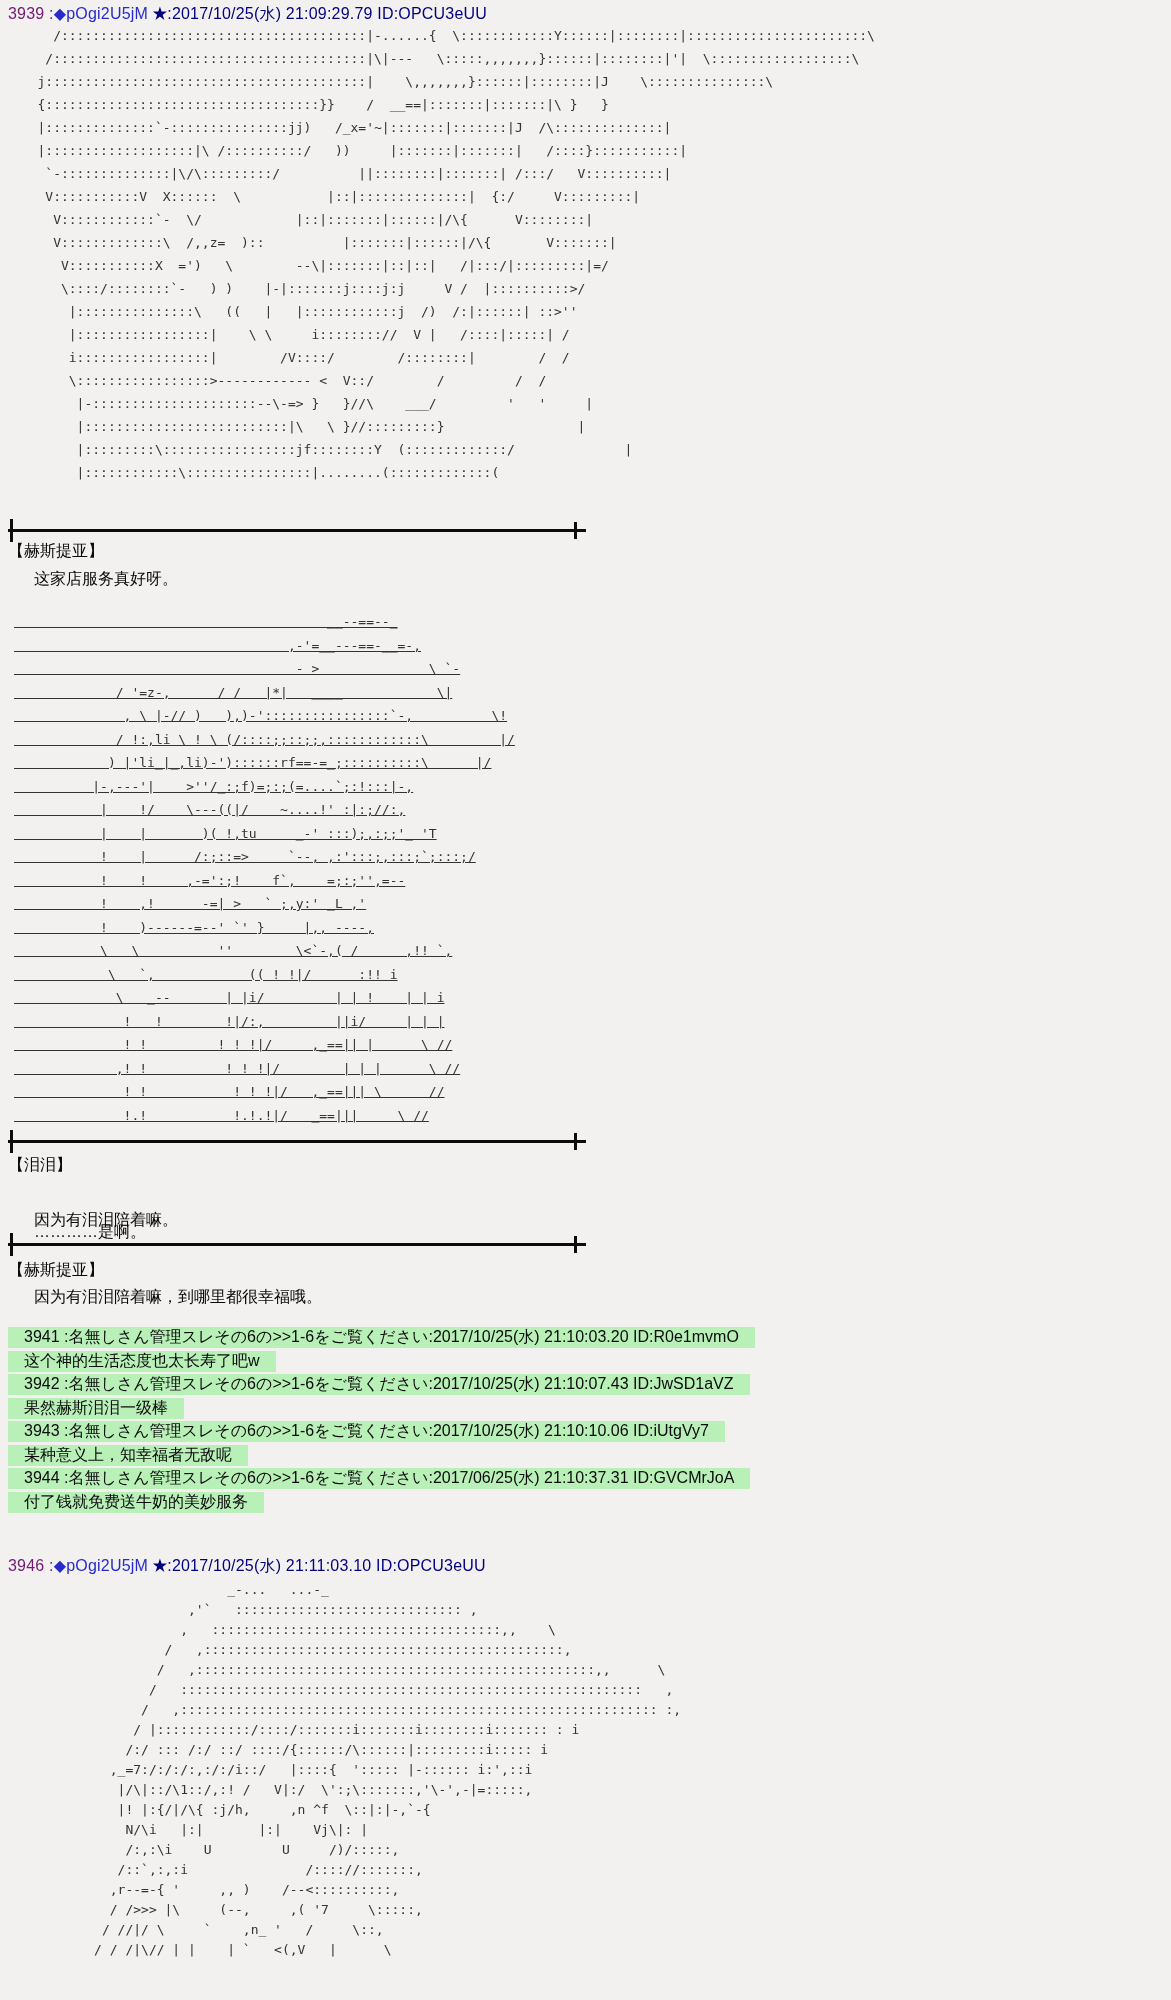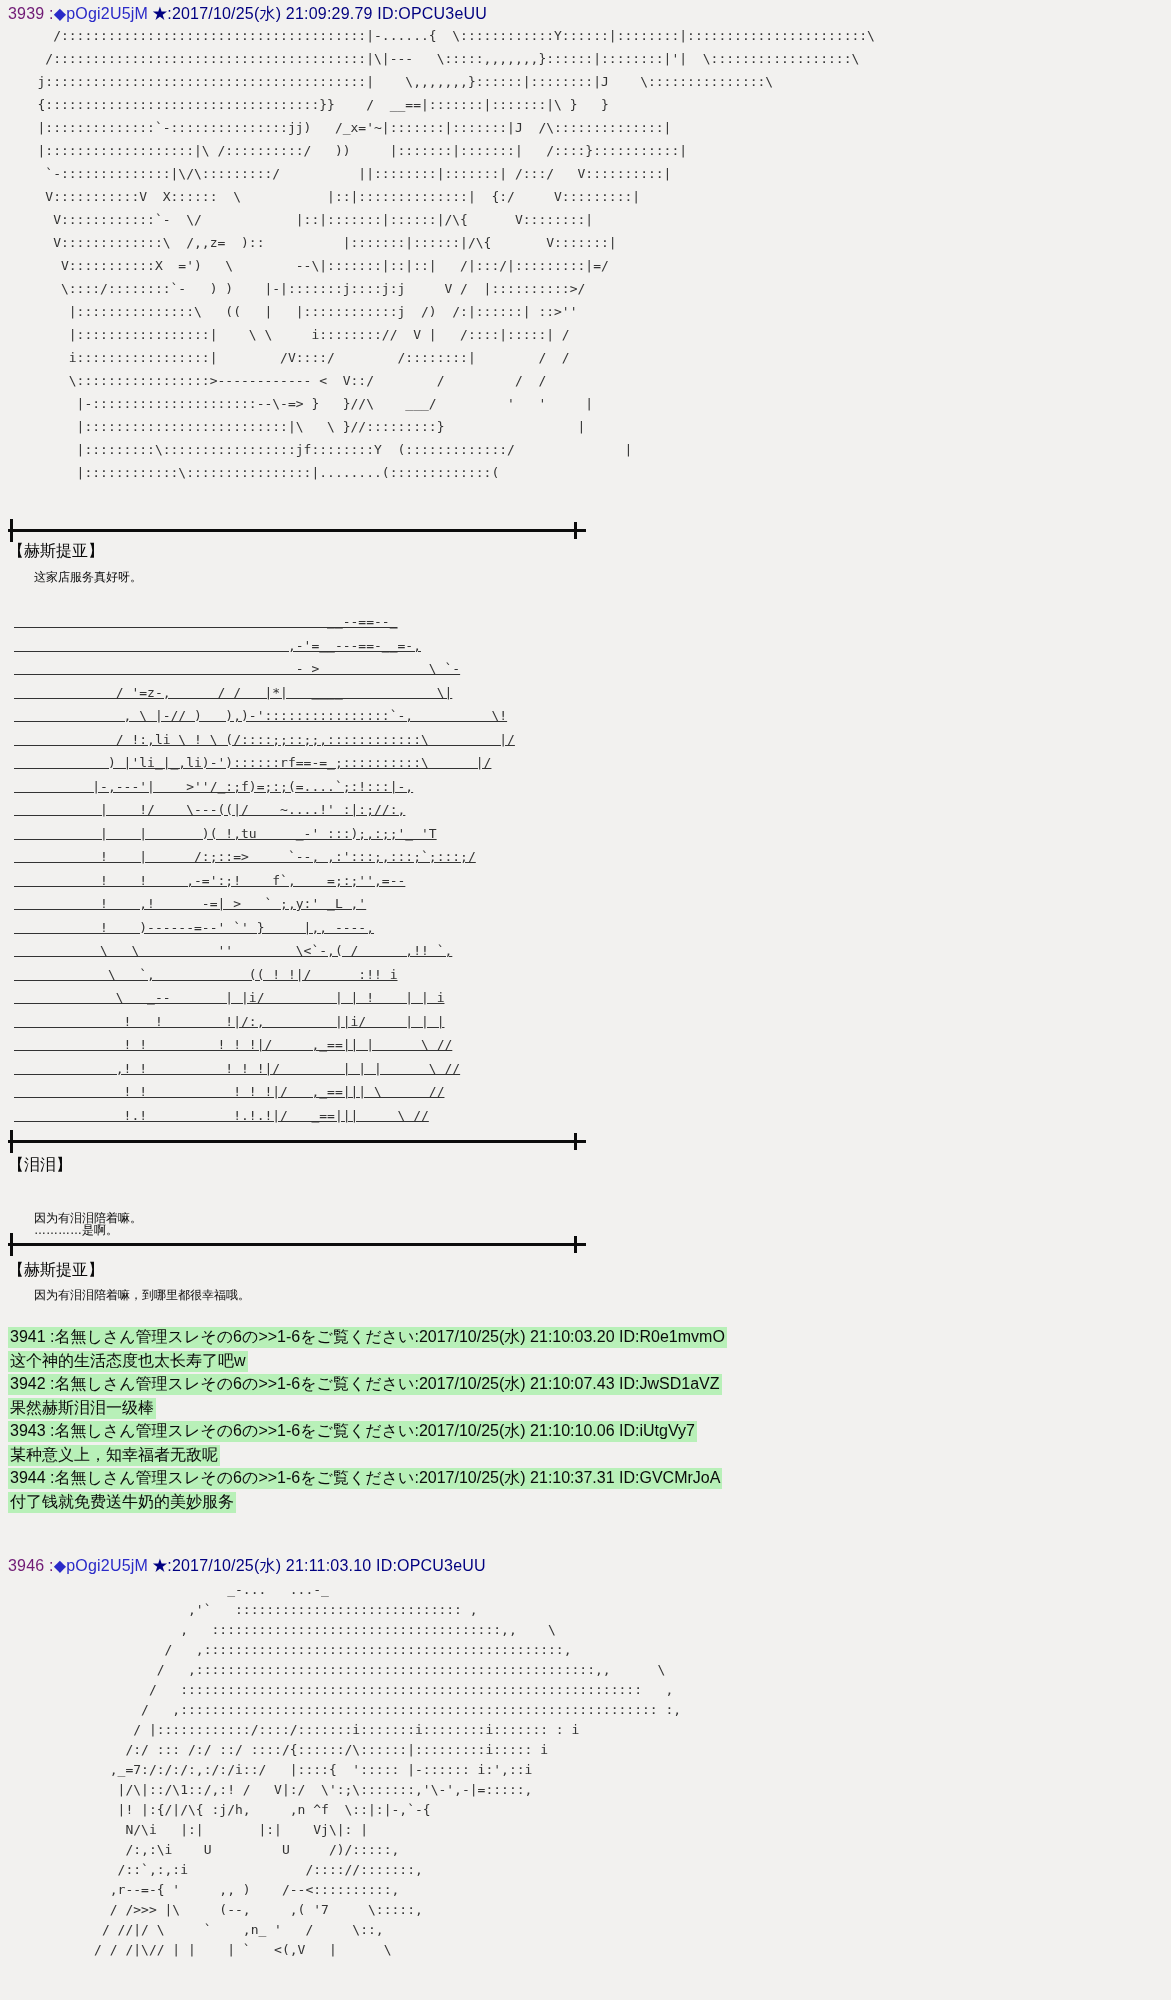--- a/index.html
+++ b/index.html
@@ -26,28 +26,28 @@
   #aa3{top:1580px;left:8px;font-size:13px;line-height:20px;}
   
   .sep{position:absolute;width:578px;left:8px;border-top:3px solid #0c0c0c;}
   .sep::before{content:'';position:absolute;left:2px;top:-13px;width:3px;height:23px;background:#0c0c0c;}
   .sep::after{content:'';position:absolute;left:566px;top:-10px;width:3px;height:17px;background:#0c0c0c;}
   #sep1{top:529px;}
   #sep2{top:1140px;}
   #sep3{top:1243px;}
   
   .speaker{font-size:16px;left:8px;white-space:pre;}
-  .dline{font-size:12px;left:34px;white-space:pre;}
+  .dline{font-size:16px;left:34px;white-space:pre;}
   #dlg1s{top:541px;}  #dlg1l0{top:569px;}
   #dlg2s{top:1155px;} #dlg2l0{top:1222px;} #dlg2l1{top:1210px;}
   #dlg3s{top:1260px;} #dlg3l0{top:1287px;}
   
   #replies{top:1326px;left:8px;}
   .rrow{height:23.5px;display:flex;align-items:center;}
-  .green{background:#b8f0b8;font-size:16px;white-space:pre;padding:0 2px;color:#0a0a0a;}
+  .green{background:#b8f0b8;font-size:16px;white-space:pre;padding:0 16px;color:#0a0a0a;}
   #hdr3939{top:4px;left:8px;}
   #hdr3946{top:1556px;left:8px;}
 </style>
 </head>
 <body>
 
 <div>
 
   <div class="post-header abs" id="hdr3939"><span class="num">3939 :</span><span class="trip">◆pOgi2U5jM</span><span class="star"> ★</span><span class="dt">:2017/10/25(水) 21:09:29.79 </span><span class="uid">ID:OPCU3eUU</span></div>
 
@@ -122,21 +122,21 @@
     <div class="rrow">
         <span class="green">果然赫斯泪泪一级棒</span>
       </div>
     <div class="rrow">
         <span class="green"><span>3943 :</span><span>名無しさん管理スレその6の&gt;&gt;1-6をご覧ください</span><span>:2017/10/25(水) 21:10:10.06 </span><span>ID:iUtgVy7</span></span>
       </div>
     <div class="rrow">
         <span class="green">某种意义上，知幸福者无敌呢</span>
       </div>
     <div class="rrow">
-        <span class="green"><span>3944 :</span><span>名無しさん管理スレその6の&gt;&gt;1-6をご覧ください</span><span>:2017/10/25(水) 21:10:37.31 </span><span>ID:GVCMrJoA</span></span>
+        <span class="green"><span>3944 :</span><span>名無しさん管理スレその6の&gt;&gt;1-6をご覧ください</span><span>:2017/06/25(水) 21:10:37.31 </span><span>ID:GVCMrJoA</span></span>
       </div>
     <div class="rrow">
         <span class="green">付了钱就免费送牛奶的美妙服务</span>
       </div>
   </div>
 
   <div class="post-header abs" id="hdr3946"><span class="num">3946 :</span><span class="trip">◆pOgi2U5jM</span><span class="star"> ★</span><span class="dt">:2017/10/25(水) 21:11:03.10 </span><span class="uid">ID:OPCU3eUU</span></div>
 
   <pre class="aa abs" id="aa3">                            _-...   ...-_
                        ,'`   ::::::::::::::::::::::::::::: ,

